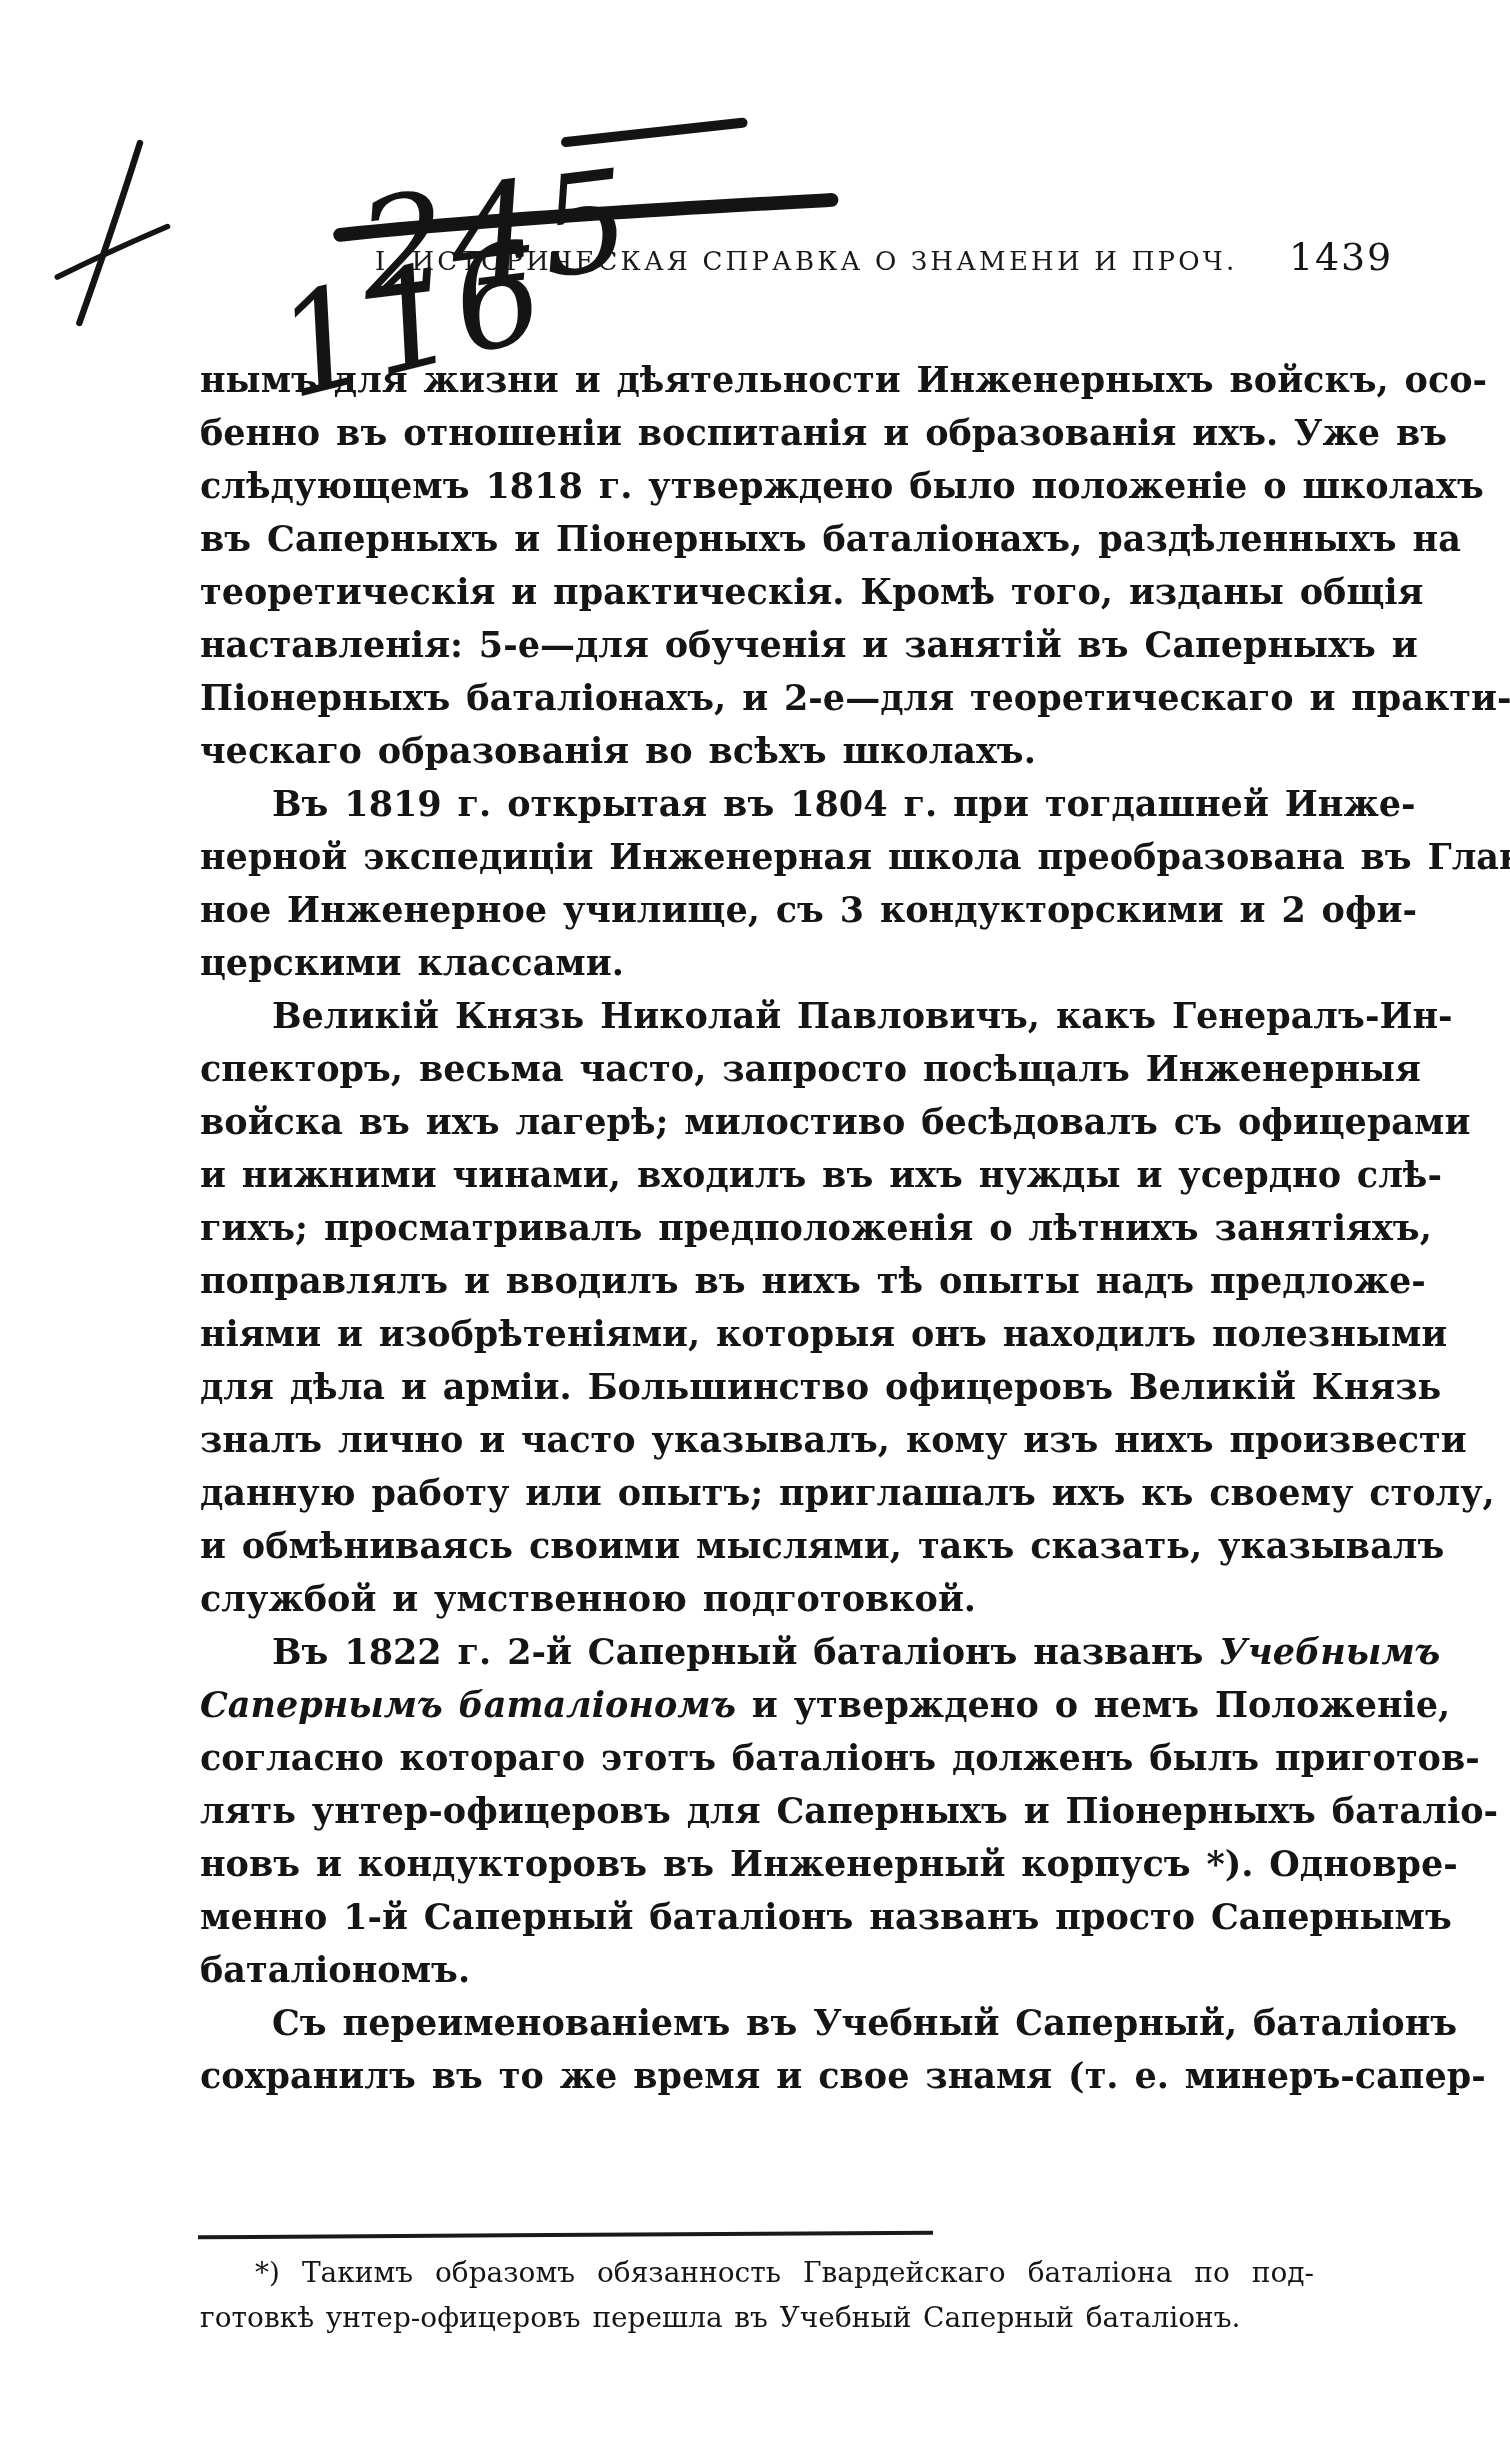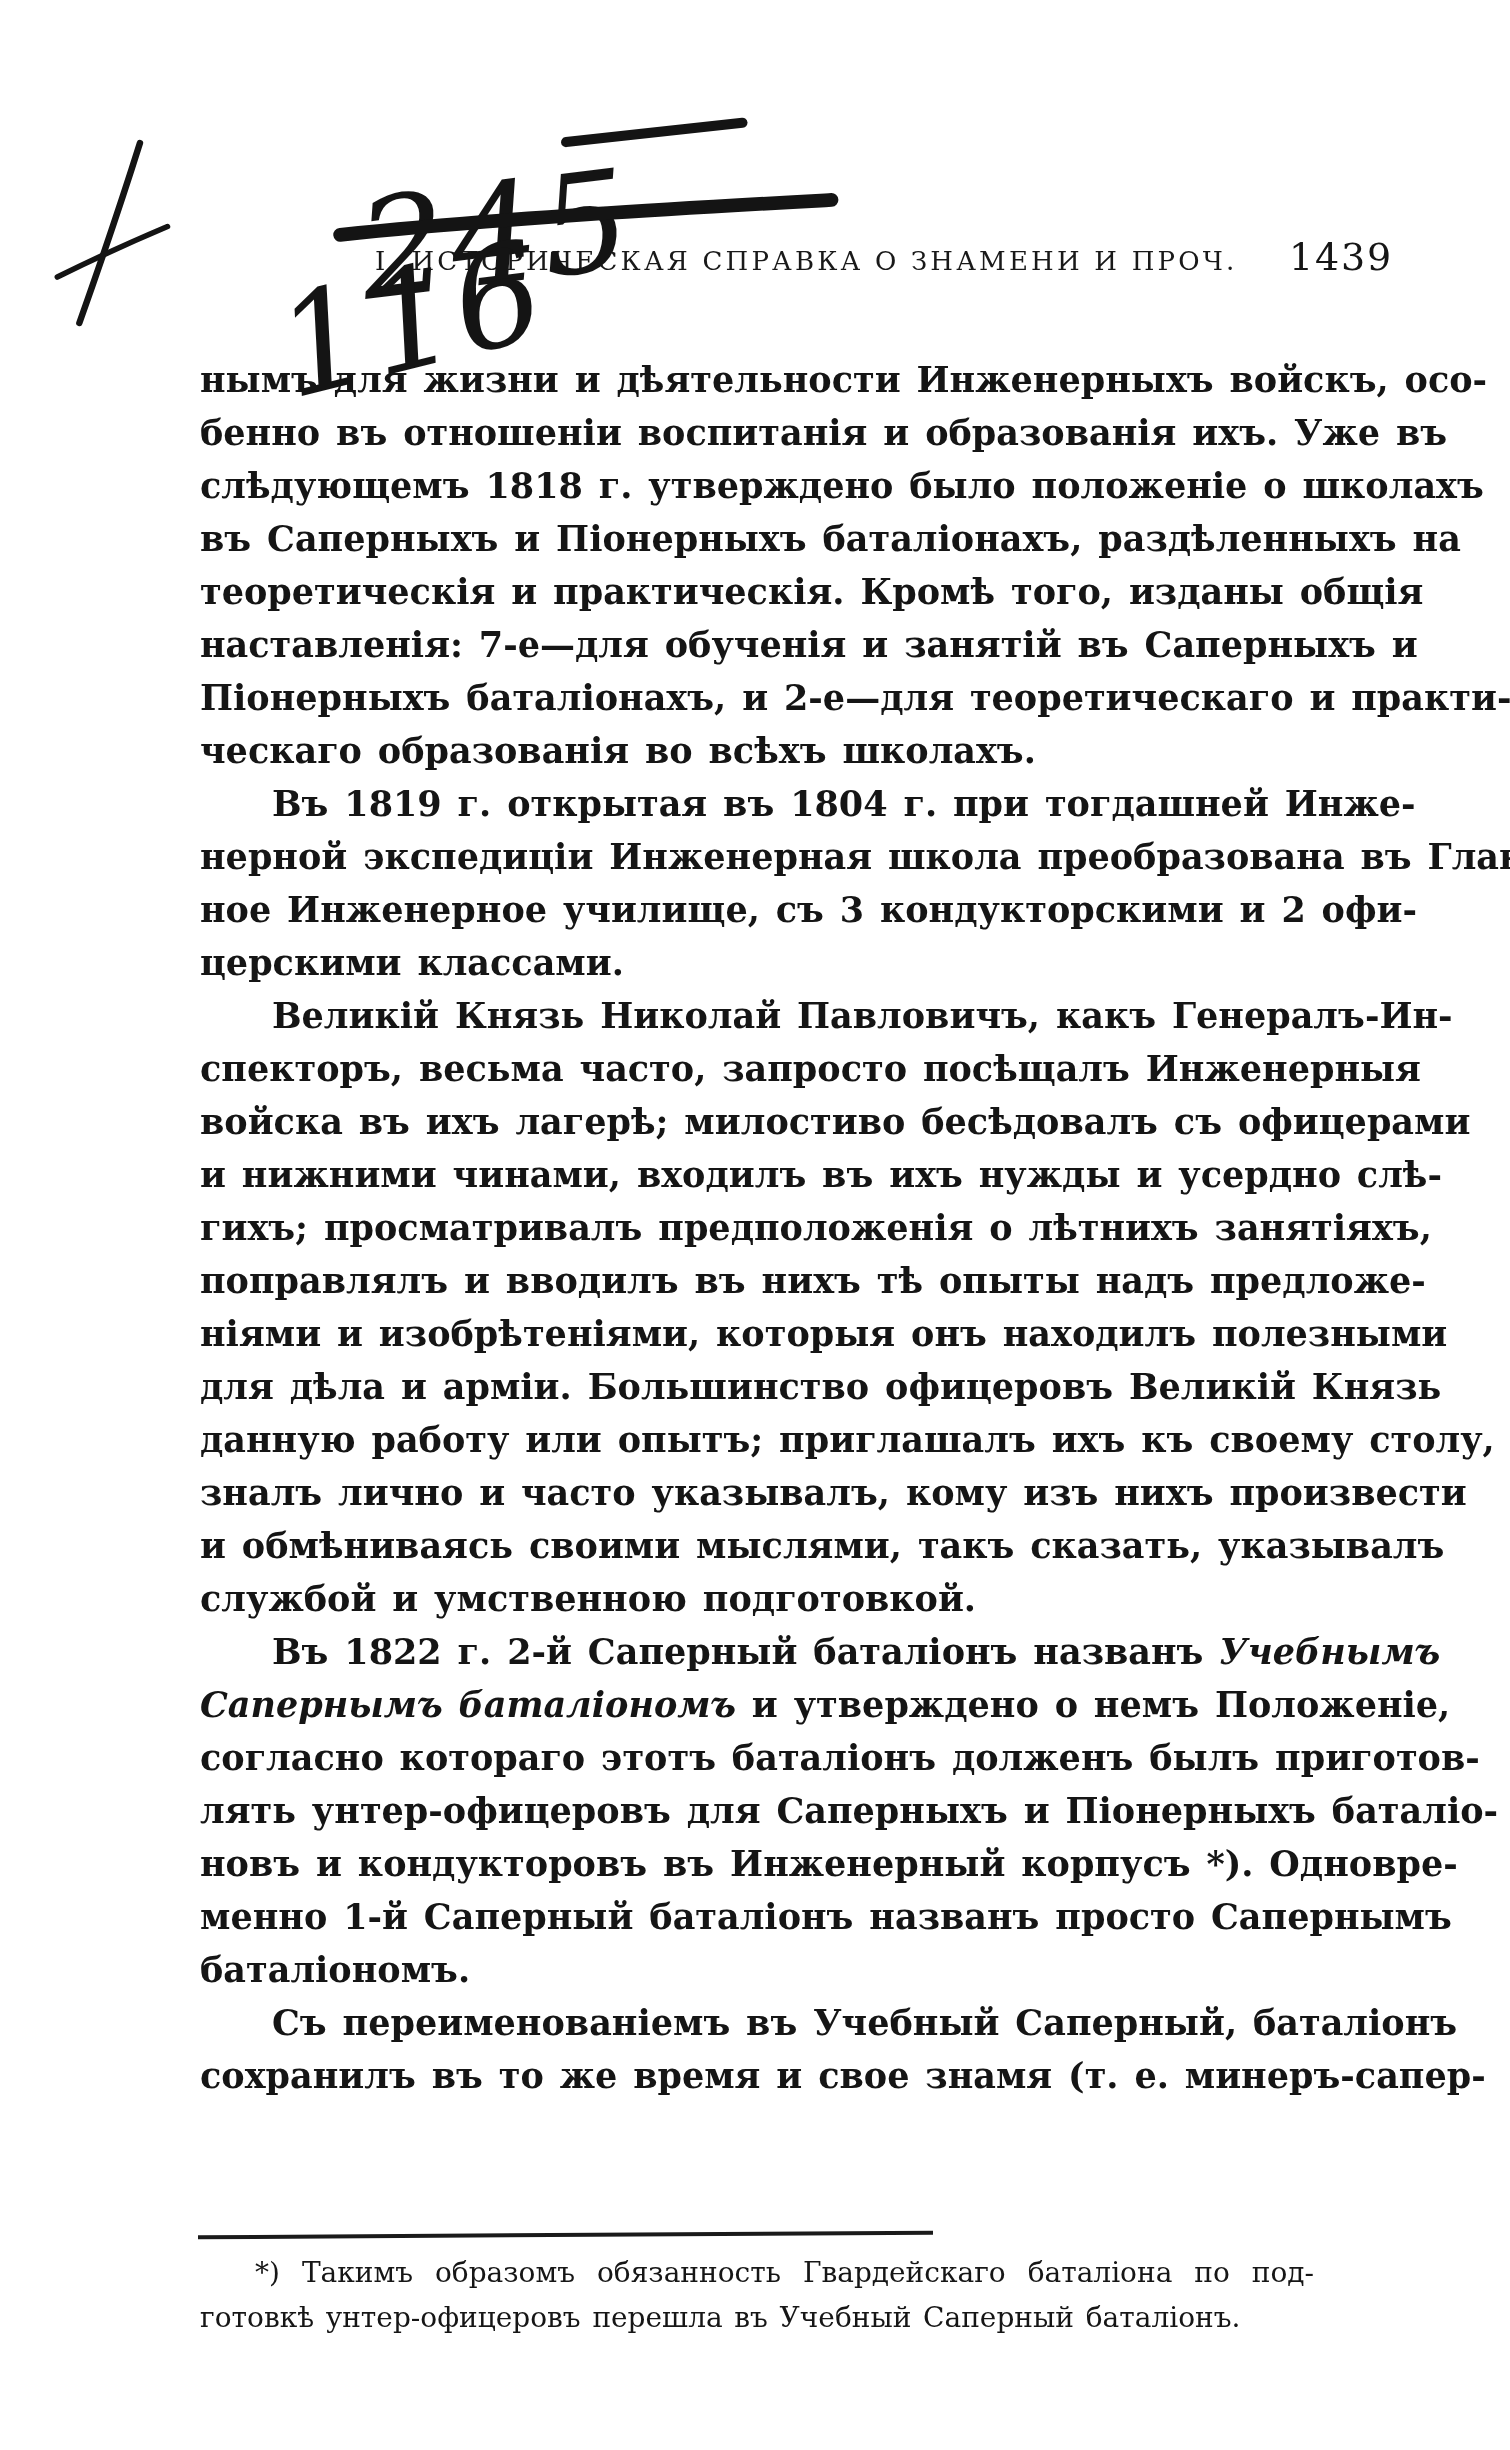--- a/index.html
+++ b/index.html
@@ -64,37 +64,37 @@
   <div class="header-title">I. ИСТОРИЧЕСКАЯ СПРАВКА О ЗНАМЕНИ И ПРОЧ.</div>
 
   <div class="page-number">1439</div>
 
   <div class="body-col" id="body-col">
       <div class="line">нымъ для жизни и дѣятельности Инженерныхъ войскъ, осо-</div>
       <div class="line">бенно въ отношеніи воспитанія и образованія ихъ. Уже въ</div>
       <div class="line">слѣдующемъ 1818 г. утверждено было положеніе о школахъ</div>
       <div class="line">въ Саперныхъ и Піонерныхъ баталіонахъ, раздѣленныхъ на</div>
       <div class="line">теоретическія и практическія. Кромѣ того, изданы общія</div>
-      <div class="line">наставленія: 7-е—для обученія и занятій въ Саперныхъ и</div>
+      <div class="line">наставленія: 5-е—для обученія и занятій въ Саперныхъ и</div>
       <div class="line">Піонерныхъ баталіонахъ, и 2-е—для теоретическаго и практи-</div>
       <div class="line par-end">ческаго образованія во всѣхъ школахъ.</div>
       <div class="line indent">Въ 1819 г. открытая въ 1804 г. при тогдашней Инже-</div>
       <div class="line">нерной экспедиціи Инженерная школа преобразована въ Глав-</div>
       <div class="line">ное Инженерное училище, съ 3 кондукторскими и 2 офи-</div>
       <div class="line par-end">церскими классами.</div>
       <div class="line indent">Великій Князь Николай Павловичъ, какъ Генералъ-Ин-</div>
       <div class="line">спекторъ, весьма часто, запросто посѣщалъ Инженерныя</div>
       <div class="line">войска въ ихъ лагерѣ; милостиво бесѣдовалъ съ офицерами</div>
       <div class="line">и нижними чинами, входилъ въ ихъ нужды и усердно слѣ-</div>
       <div class="line">гихъ; просматривалъ предположенія о лѣтнихъ занятіяхъ,</div>
       <div class="line">поправлялъ и вводилъ въ нихъ тѣ опыты надъ предложе-</div>
       <div class="line">ніями и изобрѣтеніями, которыя онъ находилъ полезными</div>
       <div class="line">для дѣла и арміи. Большинство офицеровъ Великій Князь</div>
+      <div class="line">зналъ лично и часто указывалъ, кому изъ нихъ произвести</div>
       <div class="line">данную работу или опытъ; приглашалъ ихъ къ своему столу,</div>
-      <div class="line">зналъ лично и часто указывалъ, кому изъ нихъ произвести</div>
       <div class="line">и обмѣниваясь своими мыслями, такъ сказать, указывалъ</div>
       <div class="line par-end">службой и умственною подготовкой.</div>
       <div class="line indent">Въ 1822 г. 2-й Саперный баталіонъ названъ <i>Учебнымъ</i></div>
       <div class="line"><i>Сапернымъ баталіономъ</i> и утверждено о немъ Положеніе,</div>
       <div class="line">согласно котораго этотъ баталіонъ долженъ былъ приготов-</div>
       <div class="line">лять унтер-офицеровъ для Саперныхъ и Піонерныхъ баталіо-</div>
       <div class="line">новъ и кондукторовъ въ Инженерный корпусъ *). Одновре-</div>
       <div class="line">менно 1-й Саперный баталіонъ названъ просто Сапернымъ</div>
       <div class="line par-end">баталіономъ.</div>
       <div class="line indent">Съ переименованіемъ въ Учебный Саперный, баталіонъ</div>

